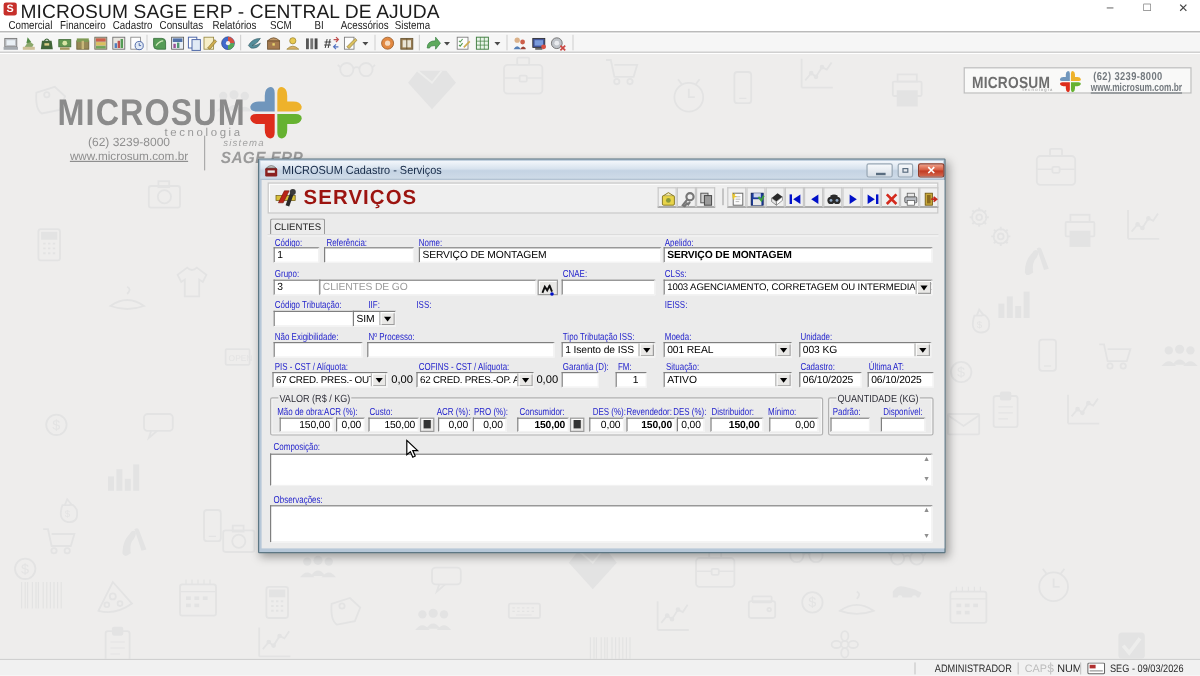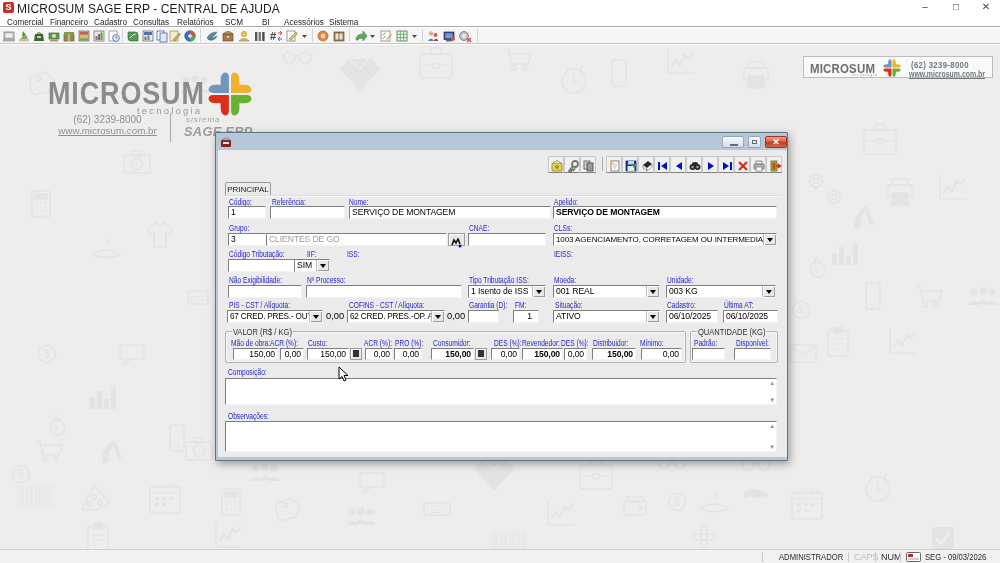--- a/index.html
+++ b/index.html
@@ -1,19 +1,19 @@
 <!DOCTYPE html>
 <html><head><meta charset="utf-8">
 <style>
 *{margin:0;padding:0;box-sizing:border-box}
 html,body{width:1000px;height:563px;overflow:hidden}
 body{font-family:"Liberation Sans",sans-serif;position:relative;background:#fff}
 
 #titlebar{position:absolute;left:0;top:0;width:1000px;height:15px;background:#fff}
-#titlebar .txt{position:absolute;left:17px;top:2px;font-size:12px;color:#1c1c1c;letter-spacing:.1px}
+#titlebar .txt{position:absolute;left:17px;top:2px;font-size:16px;color:#1c1c1c;letter-spacing:.1px}
 #appicon{position:absolute;left:3px;top:2px;width:11px;height:11px;background:#c62f2a;border-radius:2px;color:#fff;font-size:9px;font-weight:bold;text-align:center;line-height:11px}
 .wbtn{position:absolute;top:0;color:#444;font-size:10px;text-align:center}
 #menubar{position:absolute;left:0;top:15px;width:1000px;height:12px;background:#fff;border-bottom:1px solid #ababab}
 #menubar span{position:absolute;top:1px;font-size:9.7px;color:#1c1c1c;transform:scaleX(.84);transform-origin:0 0;white-space:nowrap}
 #toolbar{position:absolute;left:0;top:28px;width:1000px;height:16px;background:#f6f6f6;border-bottom:1px solid #c6c6c6}
 
 #desktop{position:absolute;left:0;top:45px;width:1000px;height:504px;background:#eeedec}
 
 #biglogo{position:absolute;left:48px;top:31px;color:#8d8d8d}
 #biglogo .m{font-size:31px;font-weight:bold;letter-spacing:1px;transform:scaleX(.87);transform-origin:0 0;color:#8b8b8b}
@@ -495,33 +495,45 @@
     <svg width="18" height="18" viewBox="0 0 40 40" style="position:absolute;left:79px;top:2px">
     <path d="M19 19 L19 5 Q19 .5 15.5 .5 Q11.5 1.5 11.5 7 L11.5 11.5 L7 11.5 Q1.5 11.5 .5 15.5 Q.5 19 5 19 Z" fill="#7096bc"></path>
     <path d="M21 19 L21 5 Q21 .5 24.5 .5 Q28.5 1.5 28.5 7 L28.5 11.5 L33 11.5 Q38.5 11.5 39.5 15.5 Q39.5 19 35 19 Z" fill="#eeb22b"></path>
     <path d="M19 21 L19 35 Q19 39.5 15.5 39.5 Q11.5 38.5 11.5 33 L11.5 28.5 L7 28.5 Q1.5 28.5 .5 24.5 Q.5 21 5 21 Z" fill="#dd2d1b"></path>
     <path d="M21 21 L21 35 Q21 39.5 24.5 39.5 Q28.5 38.5 28.5 33 L28.5 28.5 L33 28.5 Q38.5 28.5 39.5 24.5 Q39.5 21 35 21 Z" fill="#66b231"></path>
     </svg>
     <div class="r1">(62) 3239-8000</div>
     <div class="r2">www.microsum.com.br</div>
   </div>
   <div id="dlg">
+    <div id="dlg-title">
+        <div class="txt">MICROSUM Cadastro - Serviços</div>
+      </div>
     <svg width="13" height="12" style="position:absolute;left:4px;top:3px">
         <rect x="1" y="4" width="10" height="7" rx="1" fill="#8a2020"></rect>
         <path d="M2 4 q4 -4 8 0 z" fill="#c8c8c8" stroke="#555" stroke-width=".5"></path>
         <rect x="3" y="6" width="6" height="2" fill="#e8e8e8"></rect>
       </svg>
     <div style="position:absolute;left:506px;top:3px;width:22px;height:12px;background:linear-gradient(#f7f9fb,#d8dfe7);border:1px solid #9aa8b5;border-radius:2px">
         <div style="position:absolute;left:7px;top:7px;width:8px;height:2px;background:#5a6d80"></div>
       </div>
     <div style="position:absolute;left:532px;top:3px;width:13px;height:12px;background:linear-gradient(#f7f9fb,#d8dfe7);border:1px solid #9aa8b5;border-radius:2px">
         <div style="position:absolute;left:3px;top:3px;width:5px;height:4px;border:1.5px solid #5a6d80"></div>
       </div>
     <div style="position:absolute;left:549px;top:3px;width:22px;height:12px;background:linear-gradient(#f0a088,#d75e43 45%,#c23a23 55%,#d2674e);border:1px solid #8f3a28;border-radius:2px;color:#fff;font-size:9px;font-weight:bold;text-align:center;line-height:11px">✕</div>
     <div id="dlg-body"></div>
+    <div id="hdr">
+      <svg width="24" height="22" style="position:absolute;left:4px;top:2px">
+          <rect x="2" y="8" width="16" height="4" fill="#d8c03a" stroke="#6f5a10" stroke-width=".6"></rect>
+          <path d="M4 14 l5 -10 4 0 -5 10 z" fill="#b82418" stroke="#701008" stroke-width=".5"></path>
+          <path d="M10 16 l4 -11 3 1 -4 11 z" fill="#2a2a2a"></path>
+          <circle cx="16" cy="5" r="2.5" fill="#3a3a3a"></circle>
+        </svg>
+      <div class="cap">SERVIÇOS</div>
+    </div>
     <div class="hbtn" style="left:332px"><svg width="14" height="14" style="margin:2px 0 0 1px">
           <rect x="2" y="4" width="10" height="8" rx="1" fill="#e8d44a" stroke="#7a6a14" stroke-width=".7"></rect>
           <path d="M3 4 l4 -2.5 4 2.5" fill="#f0e9b0" stroke="#7a6a14" stroke-width=".7"></path>
           <circle cx="7" cy="8" r="2" fill="#8a9a3a"></circle>
         </svg></div>
     <div class="hbtn" style="left:348px"><svg width="14" height="14" style="margin:2px 0 0 1px">
           <circle cx="9" cy="5" r="3" fill="none" stroke="#777" stroke-width="1.8"></circle>
           <path d="M7 7 L3 12 l1.5 1 2 -2.5 1 .8 1.5 -2" fill="none" stroke="#777" stroke-width="1.8"></path>
         </svg></div>
     <div class="hbtn" style="left:364px"><svg width="14" height="14" style="margin:2px 0 0 1px">
@@ -572,21 +584,21 @@
     <div class="hbtn" style="left:534px"><svg width="14" height="14" style="margin:2px 0 0 1px">
           <rect x="2" y="5" width="10" height="5" rx="1" fill="#b8bcc2" stroke="#555" stroke-width=".7"></rect>
           <rect x="4" y="2" width="6" height="3" fill="#e8e8e8" stroke="#555" stroke-width=".6"></rect>
           <rect x="4" y="8" width="6" height="4" fill="#fff" stroke="#555" stroke-width=".6"></rect>
         </svg></div>
     <div class="hbtn" style="left:550px"><svg width="14" height="14" style="margin:2px 0 0 1px">
           <rect x="3" y="2" width="6" height="10" fill="#c8a83a" stroke="#6f5510" stroke-width=".7"></rect>
           <rect x="4.5" y="3.5" width="3" height="7" fill="#8a6a1d"></rect>
           <path d="M8 7 h4 M10 5 l2.5 2 -2.5 2" stroke="#c42a1d" stroke-width="1.4" fill="none"></path>
         </svg></div>
-    <div id="tab">PRINCIPAL</div>
+    <div id="tab">CLIENTES</div>
     <div id="tabline"></div>
 
     <div class="lbl" style="left:13px;top:64px">Código:</div>
     <div class="lbl" style="left:56px;top:64px">Referência:</div>
     <div class="lbl" style="left:133px;top:64px">Nome:</div>
     <div class="lbl" style="left:338px;top:64px">Apelido:</div>
     <div class="fld" style="left:12px;top:73px;width:38px;height:13px;line-height:11px">1</div>
     <div class="fld" style="left:54px;top:73px;width:75px;height:13px"></div>
     <div class="fld" style="left:133px;top:73px;width:202px;height:13px;line-height:11px">SERVIÇO DE MONTAGEM</div>
     <div class="fld bld" style="left:337px;top:73px;width:224px;height:13px;line-height:11px">SERVIÇO DE MONTAGEM</div>

